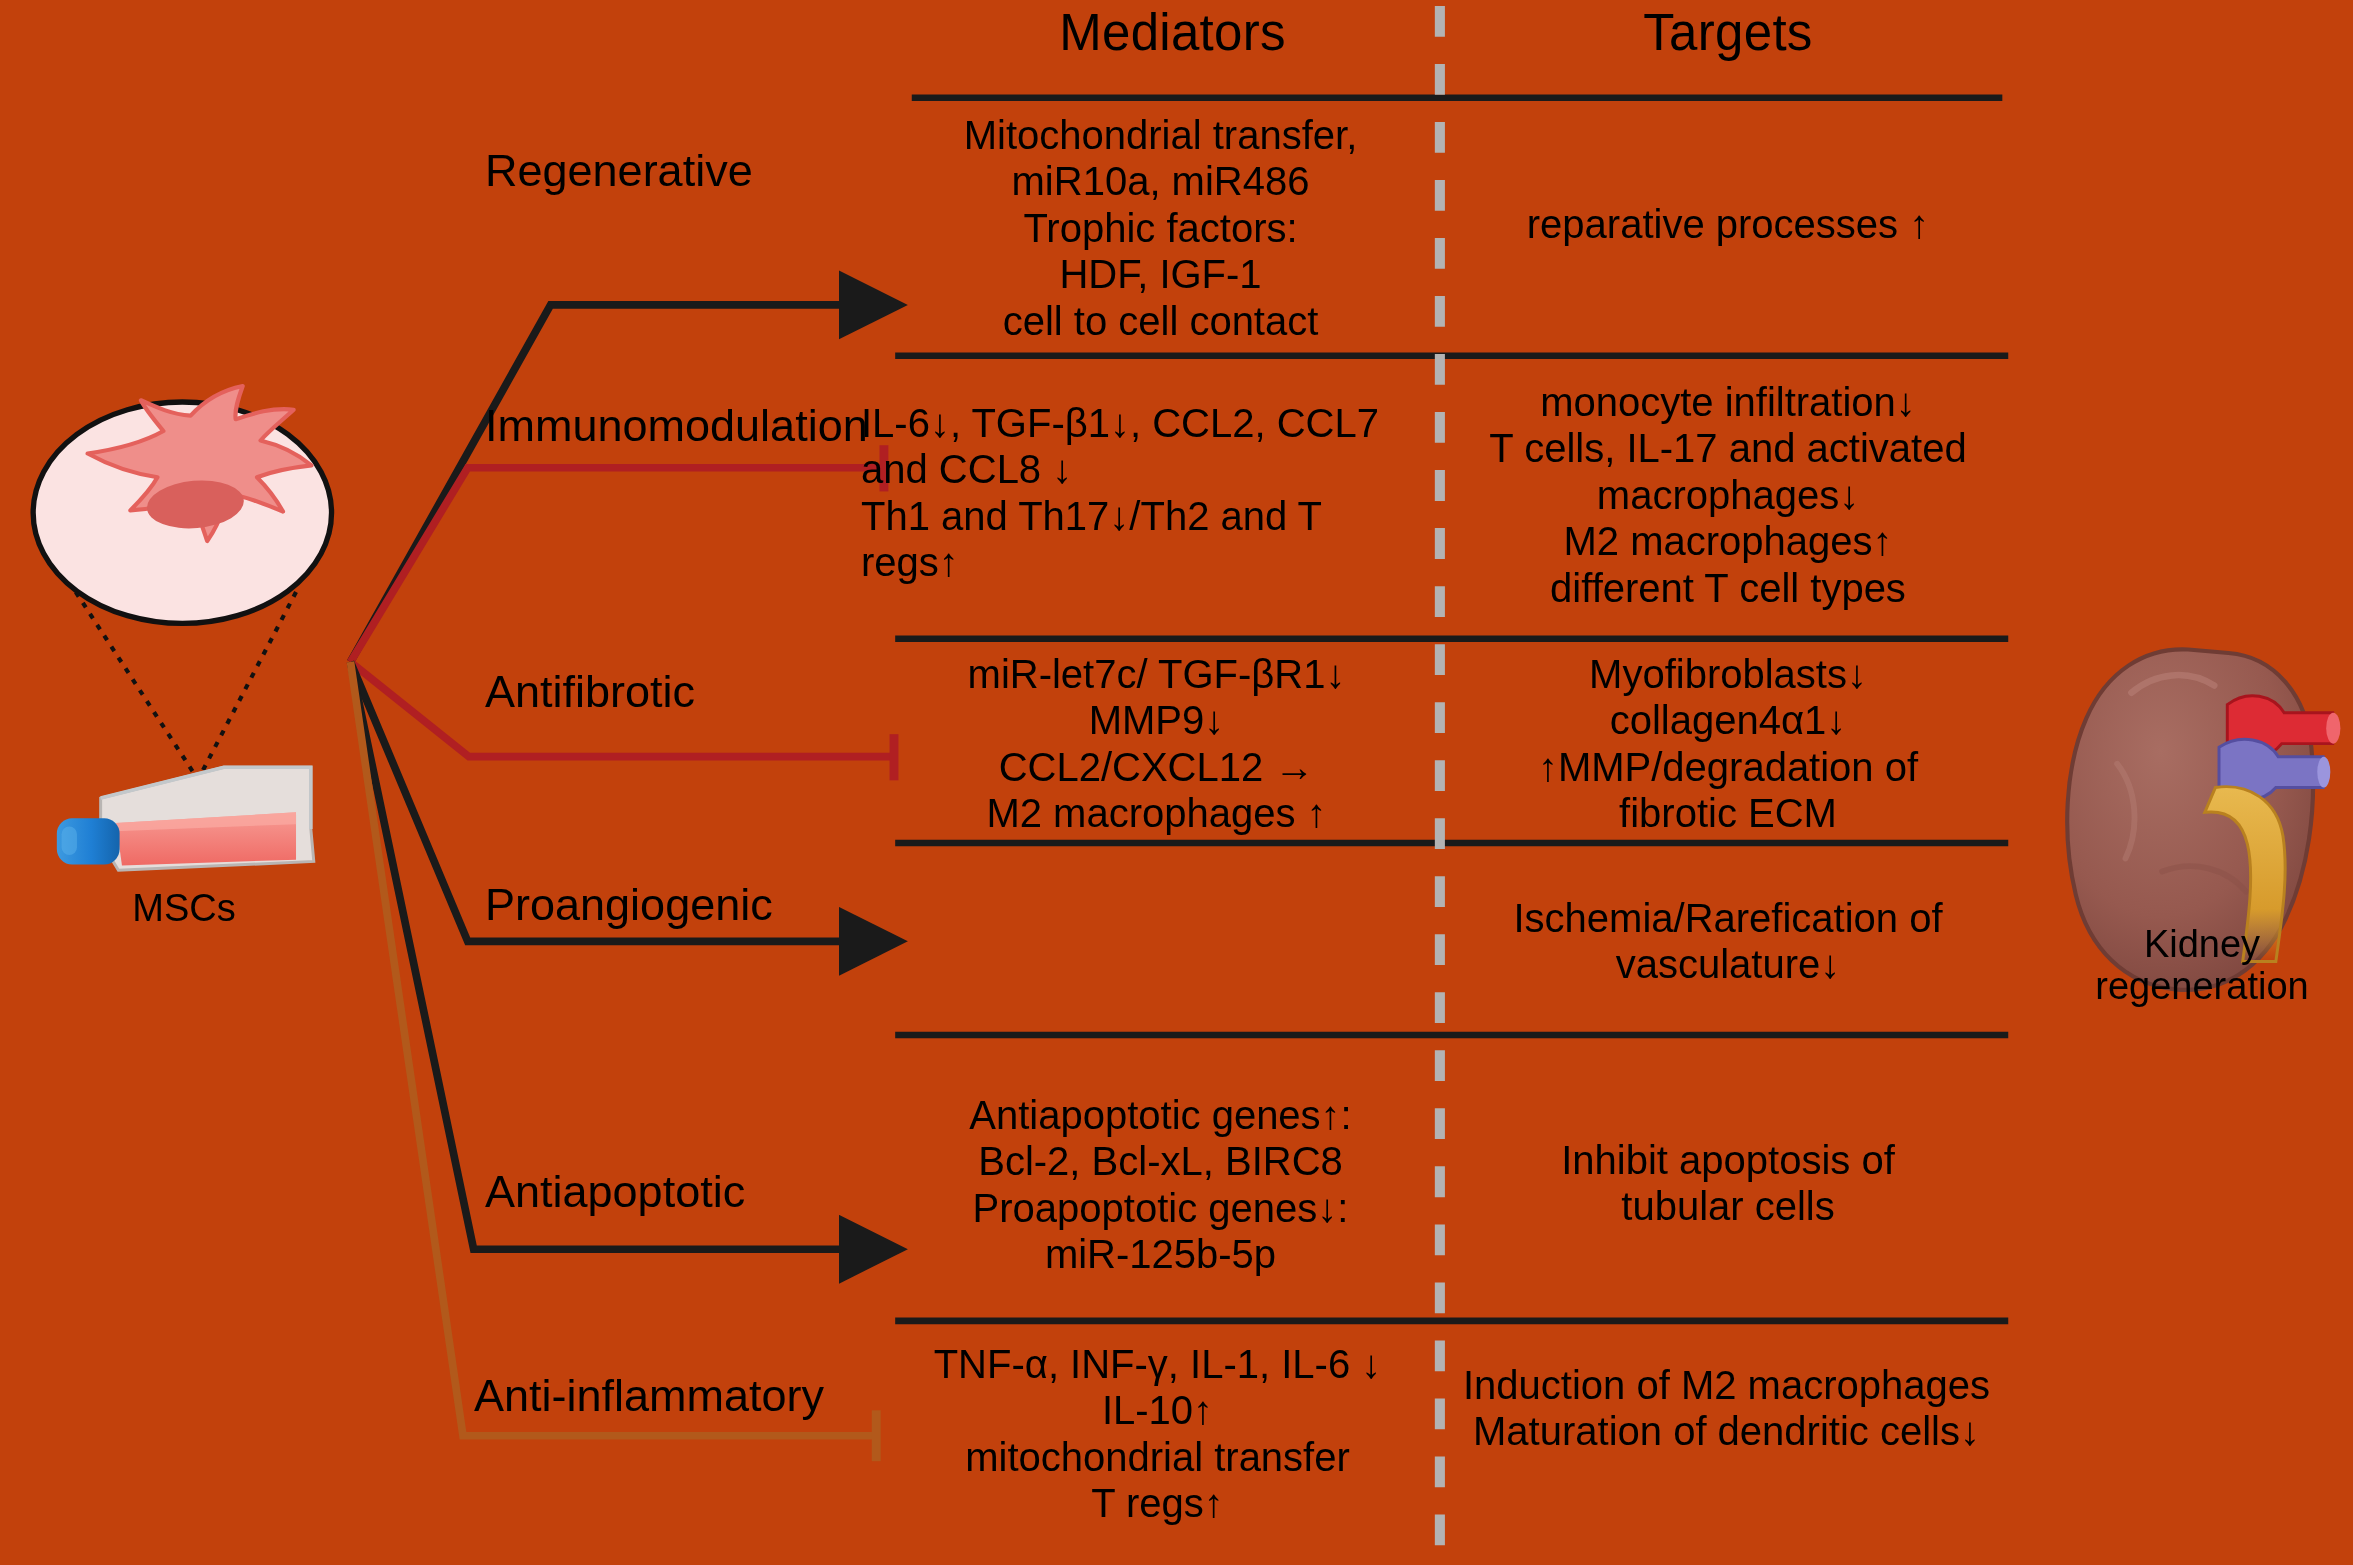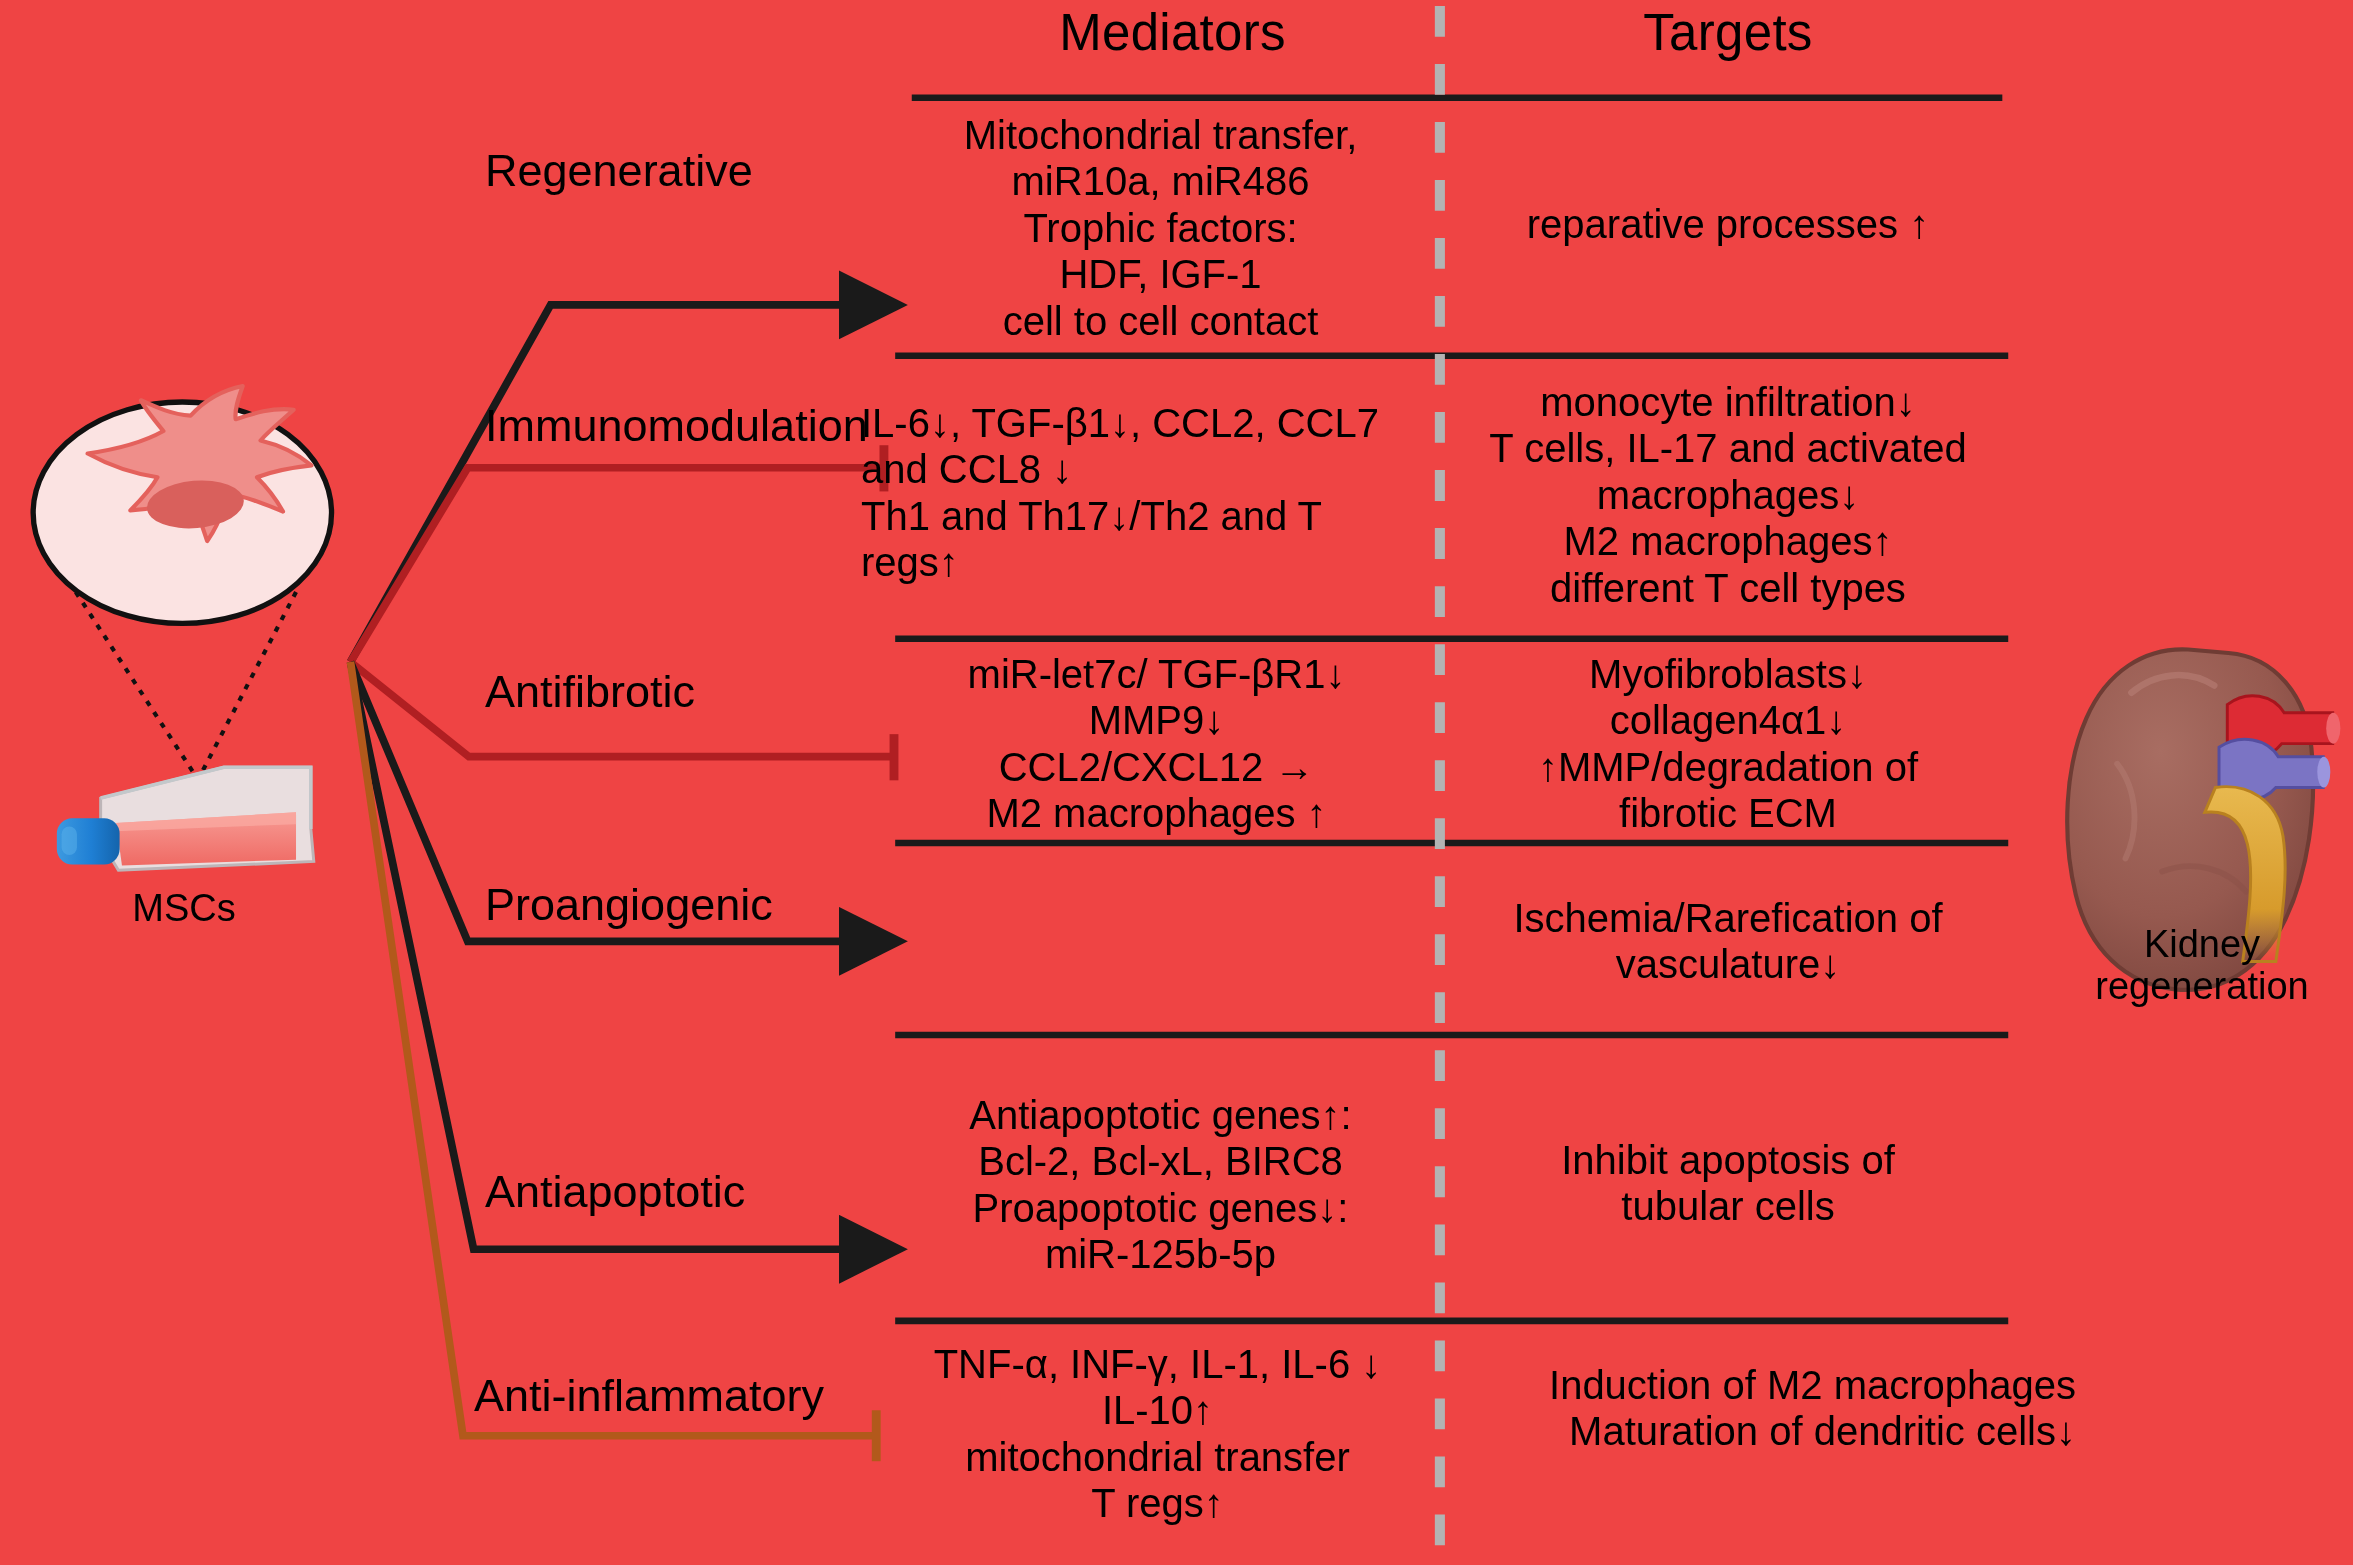--- a/index.html
+++ b/index.html
@@ -1,17 +1,17 @@
 <!DOCTYPE html>
 <html style="font-size:9.5px"><head>
 <meta charset="utf-8">
 <style>
   html,body{margin:0;padding:0;background:#fff;}
   body{font-family:"Liberation Sans","DejaVu Sans",sans-serif;color:#000;}
-  #stage{position:relative;width:2354px;height:1566px;background:#ef4444;overflow:hidden;}
+  #stage{position:relative;width:2354px;height:1566px;background:#c2410c;overflow:hidden;}
 
   
   .colhead{
     position:absolute;text-align:center;font-size:51px;line-height:1.05;
     font-weight:400;letter-spacing:0.3px;
   }
   .cell{
     position:absolute;text-align:center;font-size:40px;line-height:1.16;
     white-space:pre-line;font-weight:400;
   }
@@ -183,21 +183,21 @@
 Bcl-2, Bcl-xL, BIRC8
 Proapoptotic genes↓:
 miR-125b-5p</div>
   <div class="cell" style="left:1450px;top:1137px;width:556px;">Inhibit  apoptosis of
 tubular cells</div>
 
   <div class="cell" style="left:894px;top:1341px;width:527px;">TNF-α, INF-γ, IL-1, IL-6 ↓
 IL-10↑
 mitochondrial transfer
 T regs↑</div>
-  <div class="cell" style="left:1511px;top:1362px;width:565px;text-align:right;">Induction of M2 macrophages
+  <div class="cell" style="left:1444px;top:1362px;width:565px;">Induction of M2 macrophages
 Maturation of dendritic cells↓</div>
 
   <div class="caption" style="left:36px;top:888px;width:296px;">MSCs</div>
   <div class="caption" style="left:2060px;top:924px;width:284px;">Kidney
 regeneration</div>
 
 </div>
 
 
 </body></html>

